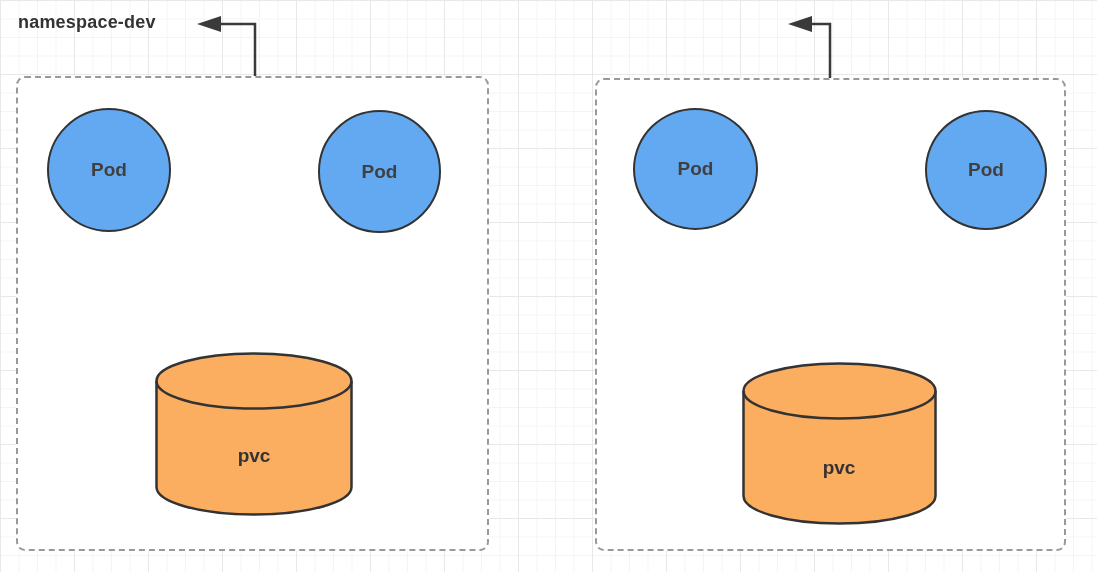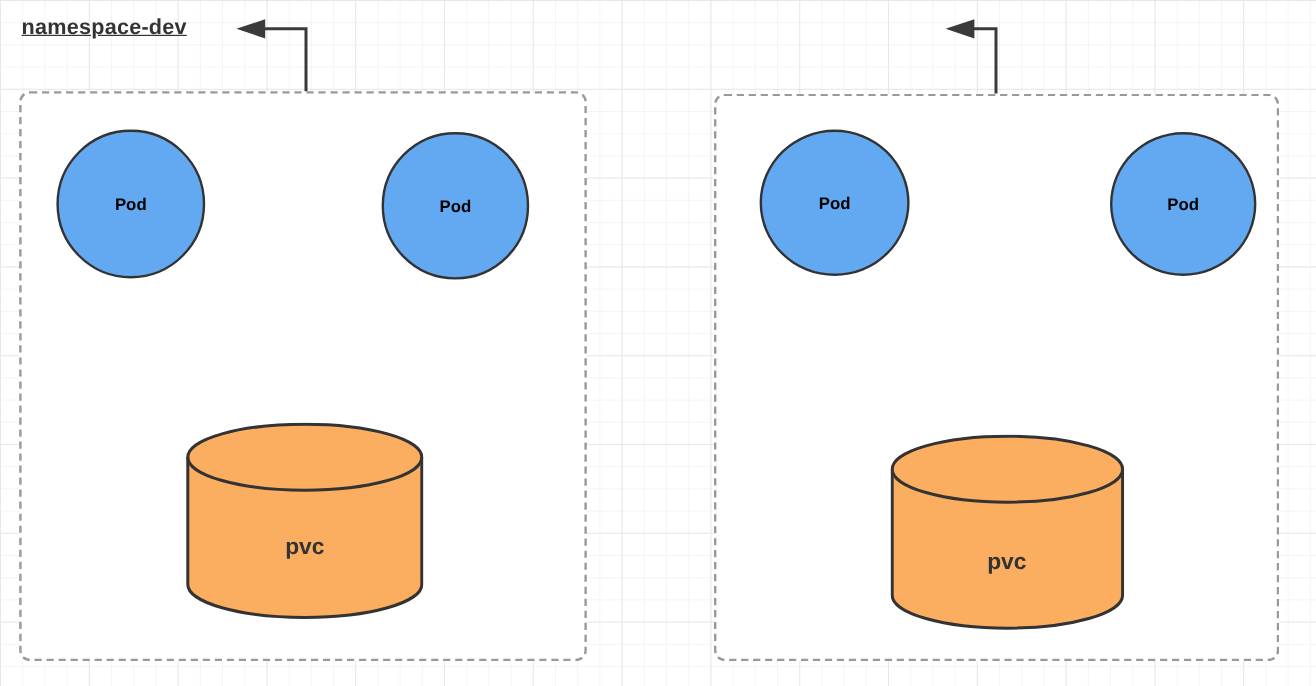--- a/index.html
+++ b/index.html
@@ -19,42 +19,41 @@
       linear-gradient(to bottom, #f4f4f4 1px, transparent 1px);
     background-size:74px 74px,74px 74px,18.5px 18.5px,18.5px 18.5px;
   }
   .ns-label{
     position:absolute;
     font-size:18px;
     font-weight:bold;
     color:#333333;
     letter-spacing:0.2px;
     white-space:nowrap;
-    text-decoration:underline;
   }
   .ns-box{
     position:absolute;
     border:2.5px dashed #999999;
     border-radius:9px;
     background:#ffffff;
   }
   .pod{
     position:absolute;
     border-radius:50%;
     background:#63a9f1;
     border:2.5px solid #333333;
     display:flex;
     align-items:center;
     justify-content:center;
     box-sizing:border-box;
   }
   .pod span{
-    font-size:14px;
+    font-size:19px;
     font-weight:bold;
-    color:#000000;
+    color:#404040;
   }
   .cyl{position:absolute;}
   .cyl path{stroke:#333333;stroke-width:2.5;}
   .cyl .cyl-body{fill:#fbad60;}
   .cyl .cyl-lip{fill:none;}
   .cyl text{
     font-family:"Liberation Sans","DejaVu Sans",sans-serif;
     font-size:19px;
     font-weight:bold;
     fill:#333333;

